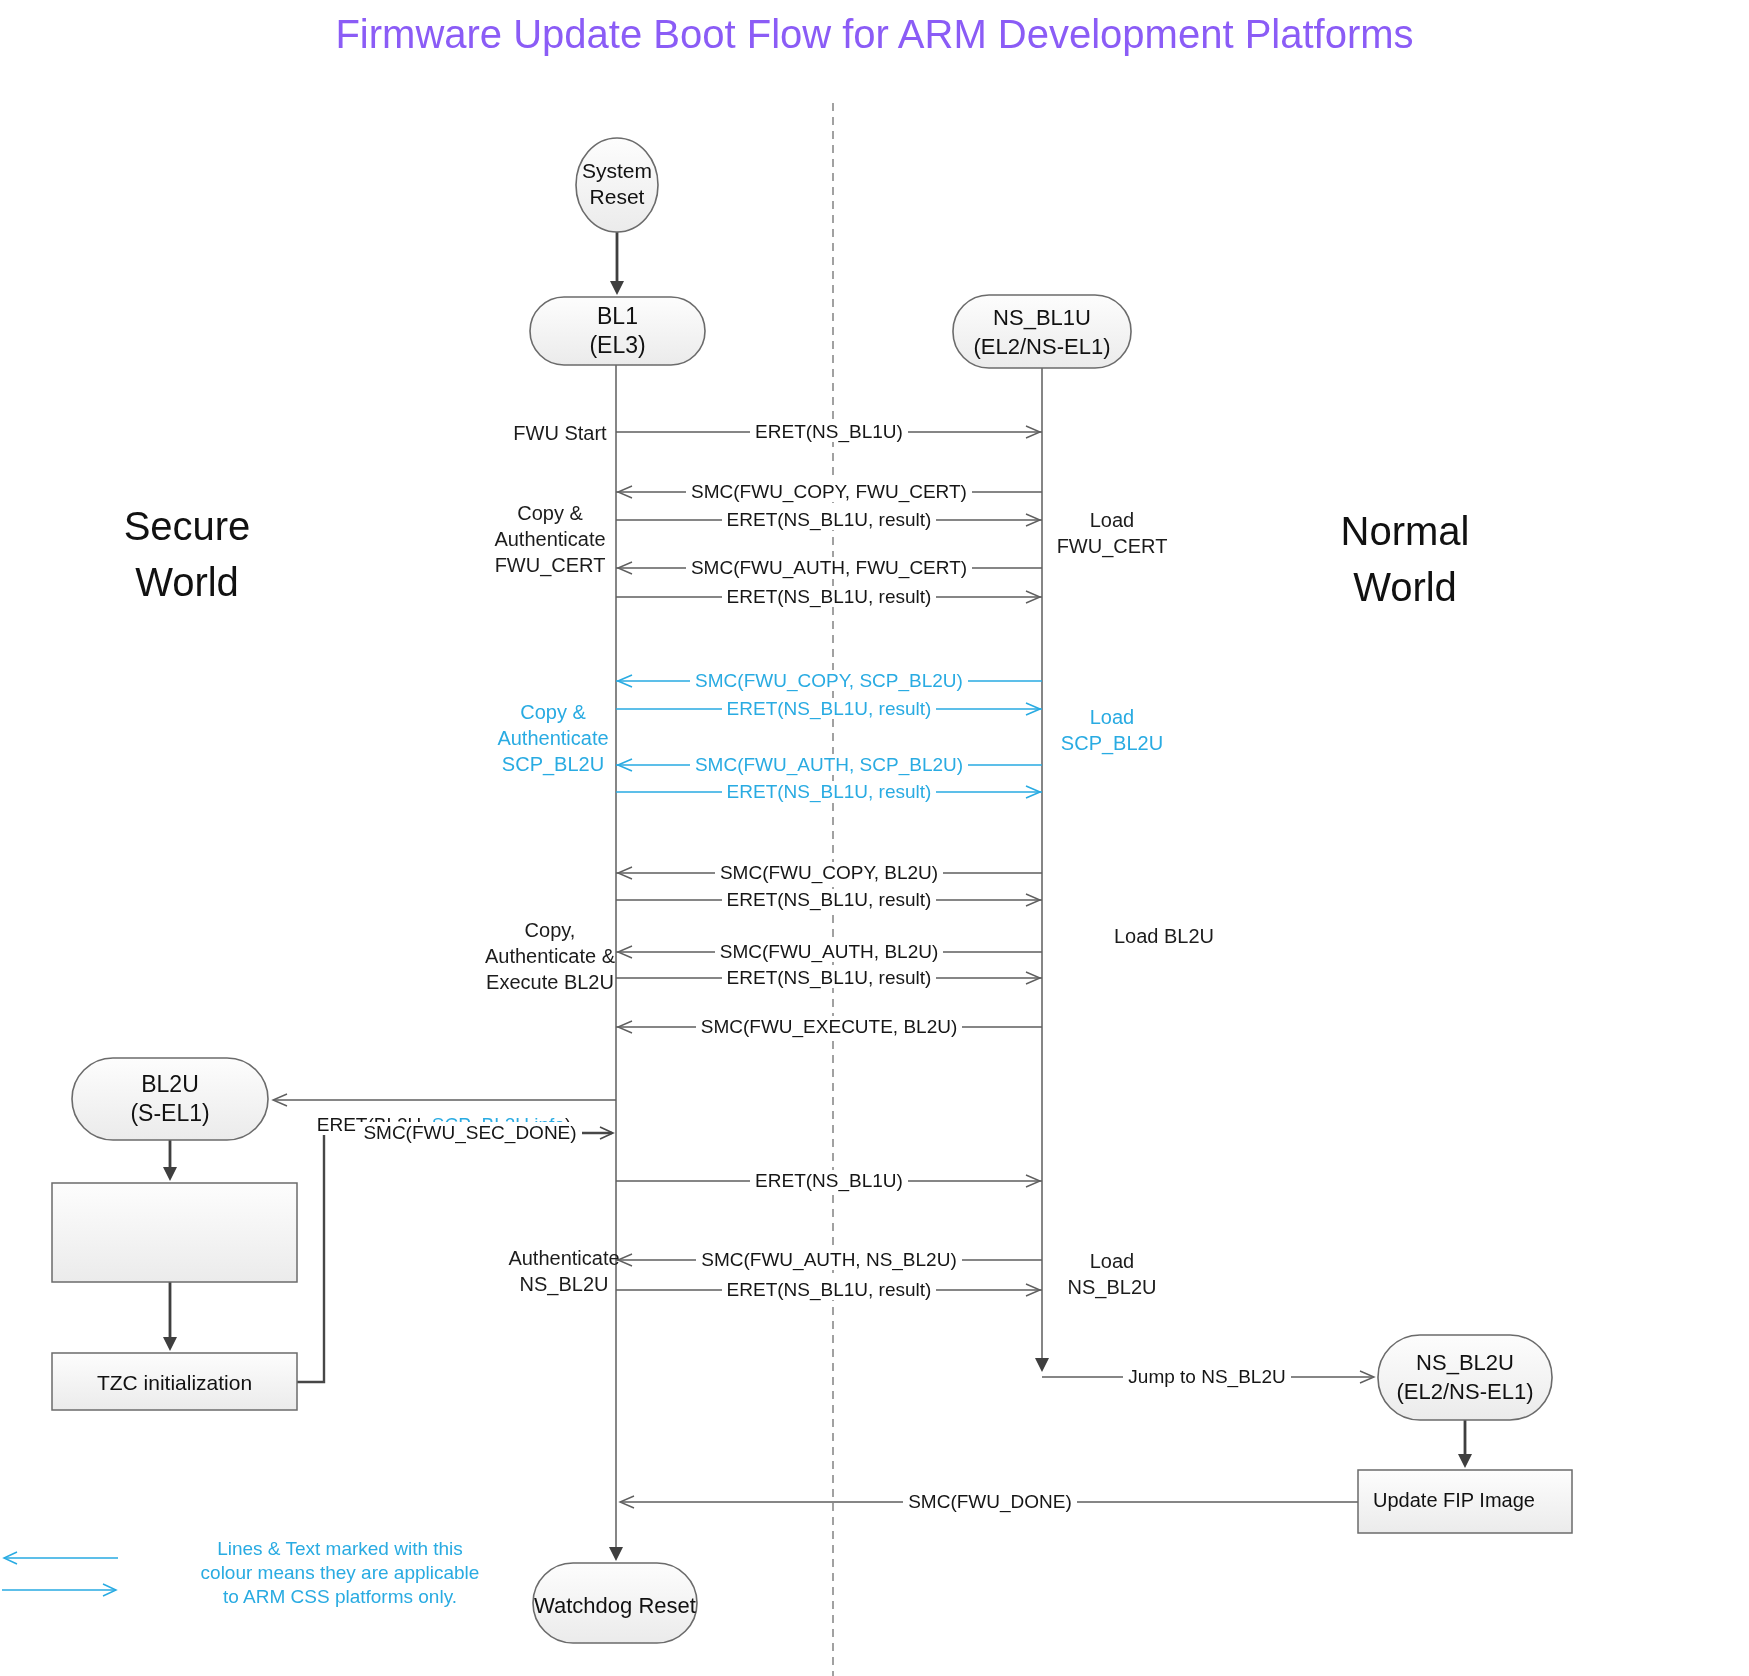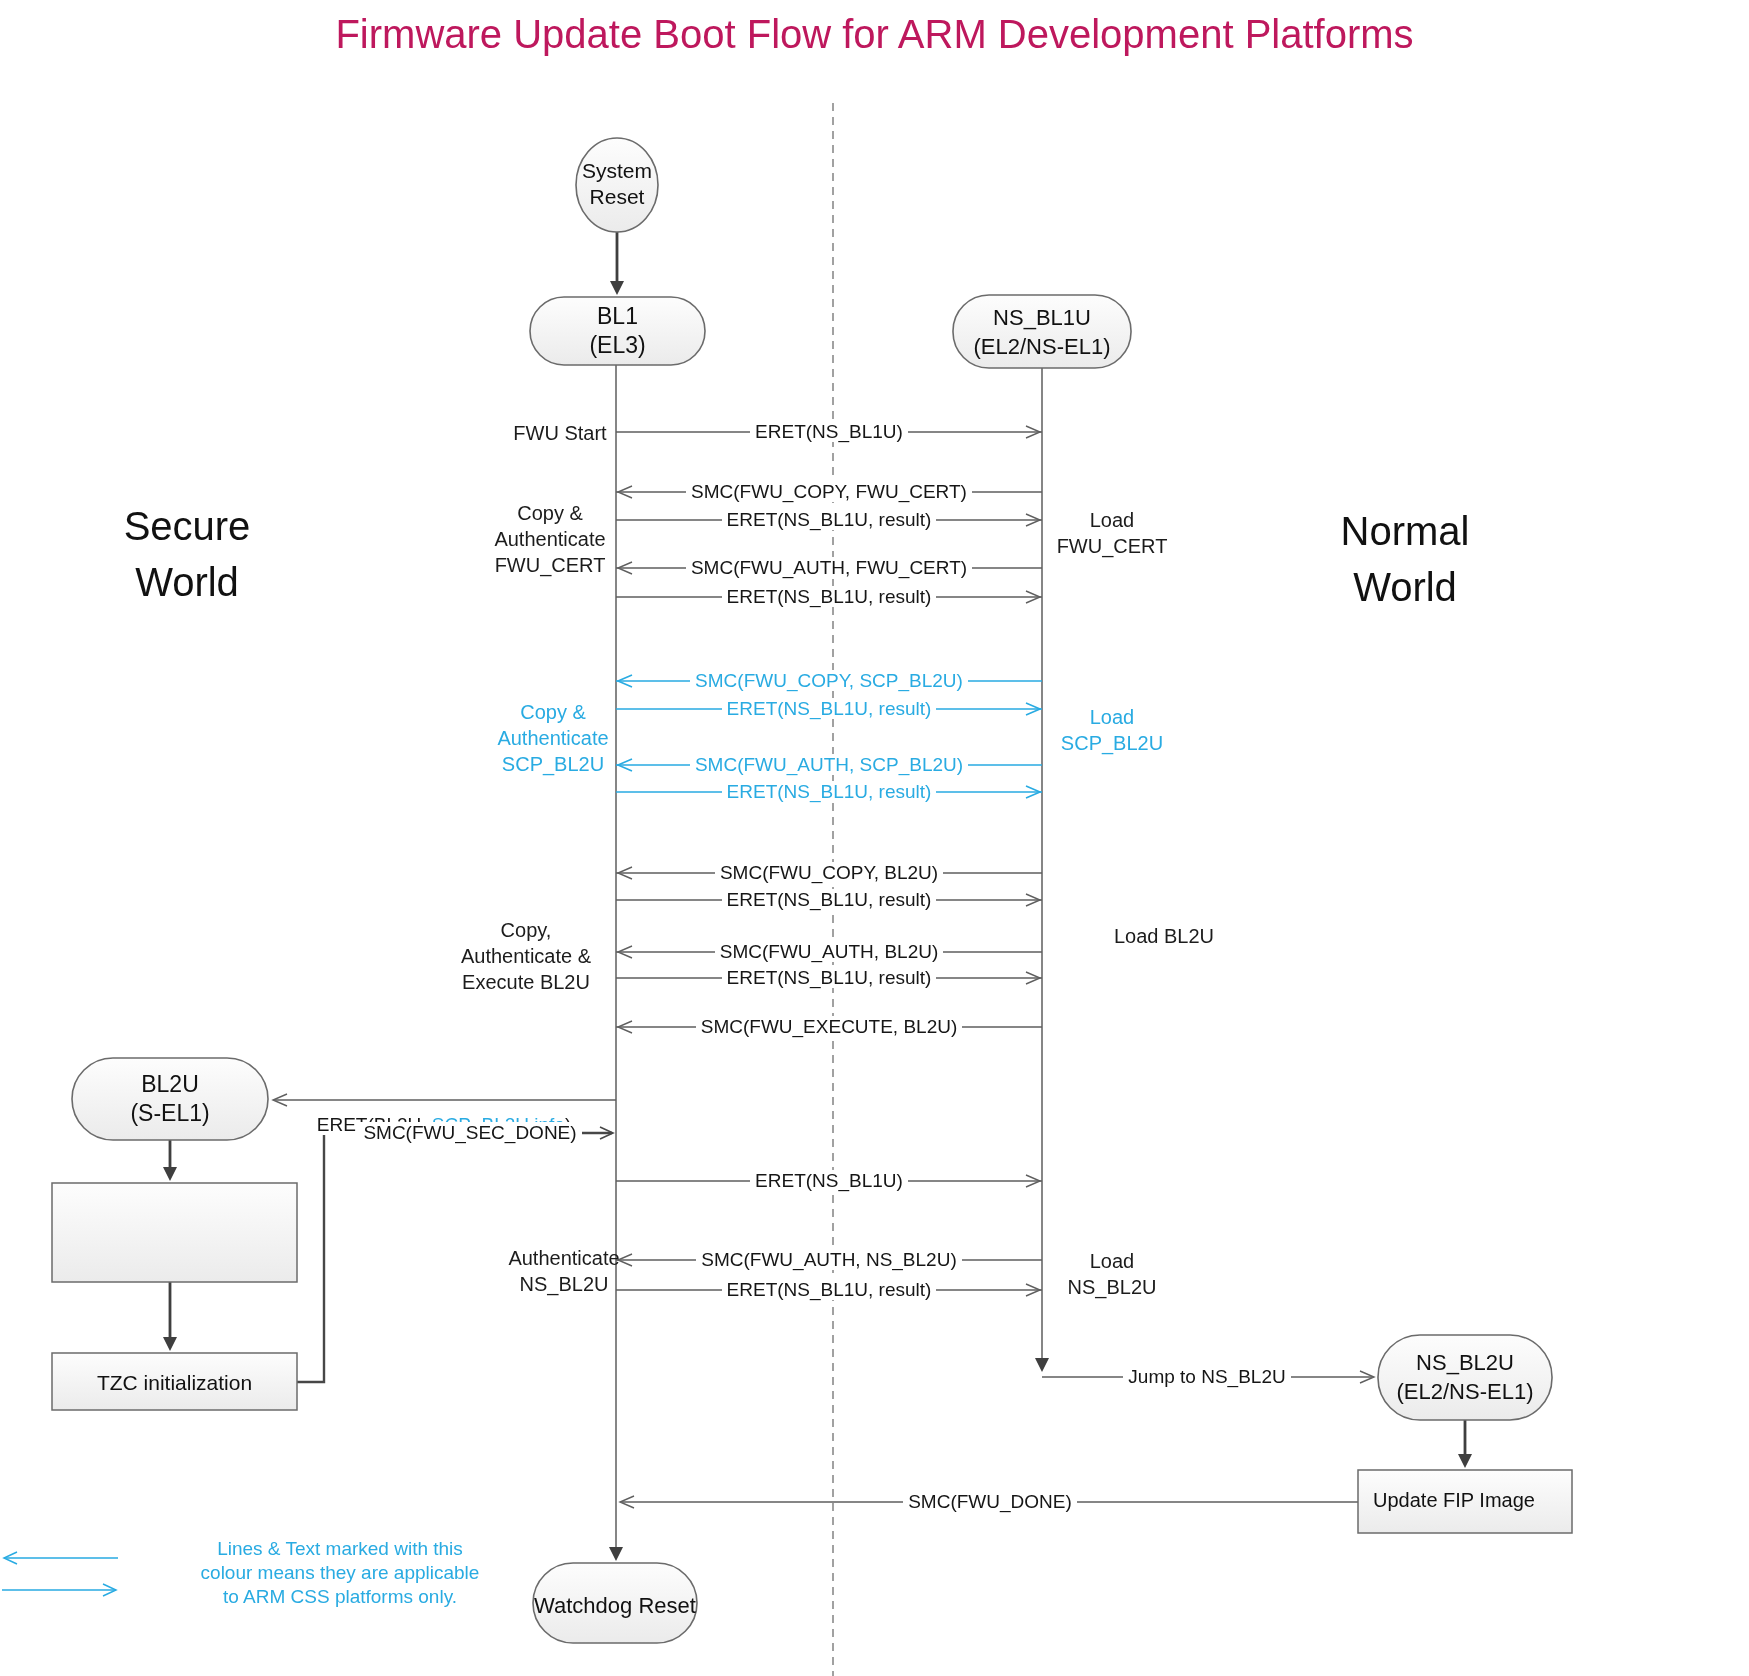--- a/index.html
+++ b/index.html
@@ -1,20 +1,20 @@
 <!DOCTYPE html>
 <html><head>
 <meta charset="utf-8">
 <style>
   html,body{margin:0;padding:0;background:#fff;}
   #canvas{position:relative;width:1749px;height:1676px;background:#fff;overflow:hidden;
           font-family:"Liberation Sans", sans-serif;color:#141414;}
   #diagram-svg{position:absolute;left:0;top:0;z-index:0;}
   .lbl{position:absolute;z-index:2;text-align:center;white-space:pre-line;}
-  .title{font-size:40px;color:#be185d;}
+  .title{font-size:40px;color:#8b5cf6;}
   .world{font-size:40px;line-height:56px;color:#111;}
   .node{font-size:23px;line-height:29px;color:#111;}
   .node.small{font-size:21px;line-height:26px;}
   .node.box{font-size:21px;line-height:27px;}
   .phase{font-size:20px;line-height:26px;color:#1c1c1c;}
   .msg{font-size:19px;line-height:25px;color:#161616;}
   .msg > span{background:#fff;padding:0 5px;}
   .blue{color:#29abe2;}
   .legend-text{font-size:19px;line-height:24px;}
 </style>
@@ -97,21 +97,21 @@
   <div class="lbl node box" style="left:1358px;top:1487px;width:192px;font-size:20px;">Update FIP Image</div>
   <div class="lbl node box" style="left:533px;top:1592px;width:164px;font-size:22px;">Watchdog Reset</div>
 
   <div class="lbl phase" style="left:480px;top:420px;width:160px;">FWU Start</div>
   <div class="lbl phase" style="left:460px;top:500px;width:180px;">Copy &amp;
 Authenticate
 FWU_CERT</div>
   <div class="lbl phase blue" style="left:463px;top:699px;width:180px;">Copy &amp;
 Authenticate
 SCP_BL2U</div>
-  <div class="lbl phase" style="left:431px;top:917px;width:190px;text-align:center;">Copy,
+  <div class="lbl phase" style="left:455px;top:917px;width:190px;text-align:center;">Copy,
 Authenticate &amp;
 Execute BL2U</div>
   <div class="lbl phase" style="left:474px;top:1245px;width:180px;">Authenticate
 NS_BL2U</div>
 
   <div class="lbl phase" style="left:1022px;top:507px;width:180px;">Load
 FWU_CERT</div>
   <div class="lbl phase blue" style="left:1022px;top:704px;width:180px;">Load
 SCP_BL2U</div>
   <div class="lbl phase" style="left:1074px;top:923px;width:180px;text-align:center;">Load BL2U</div>

